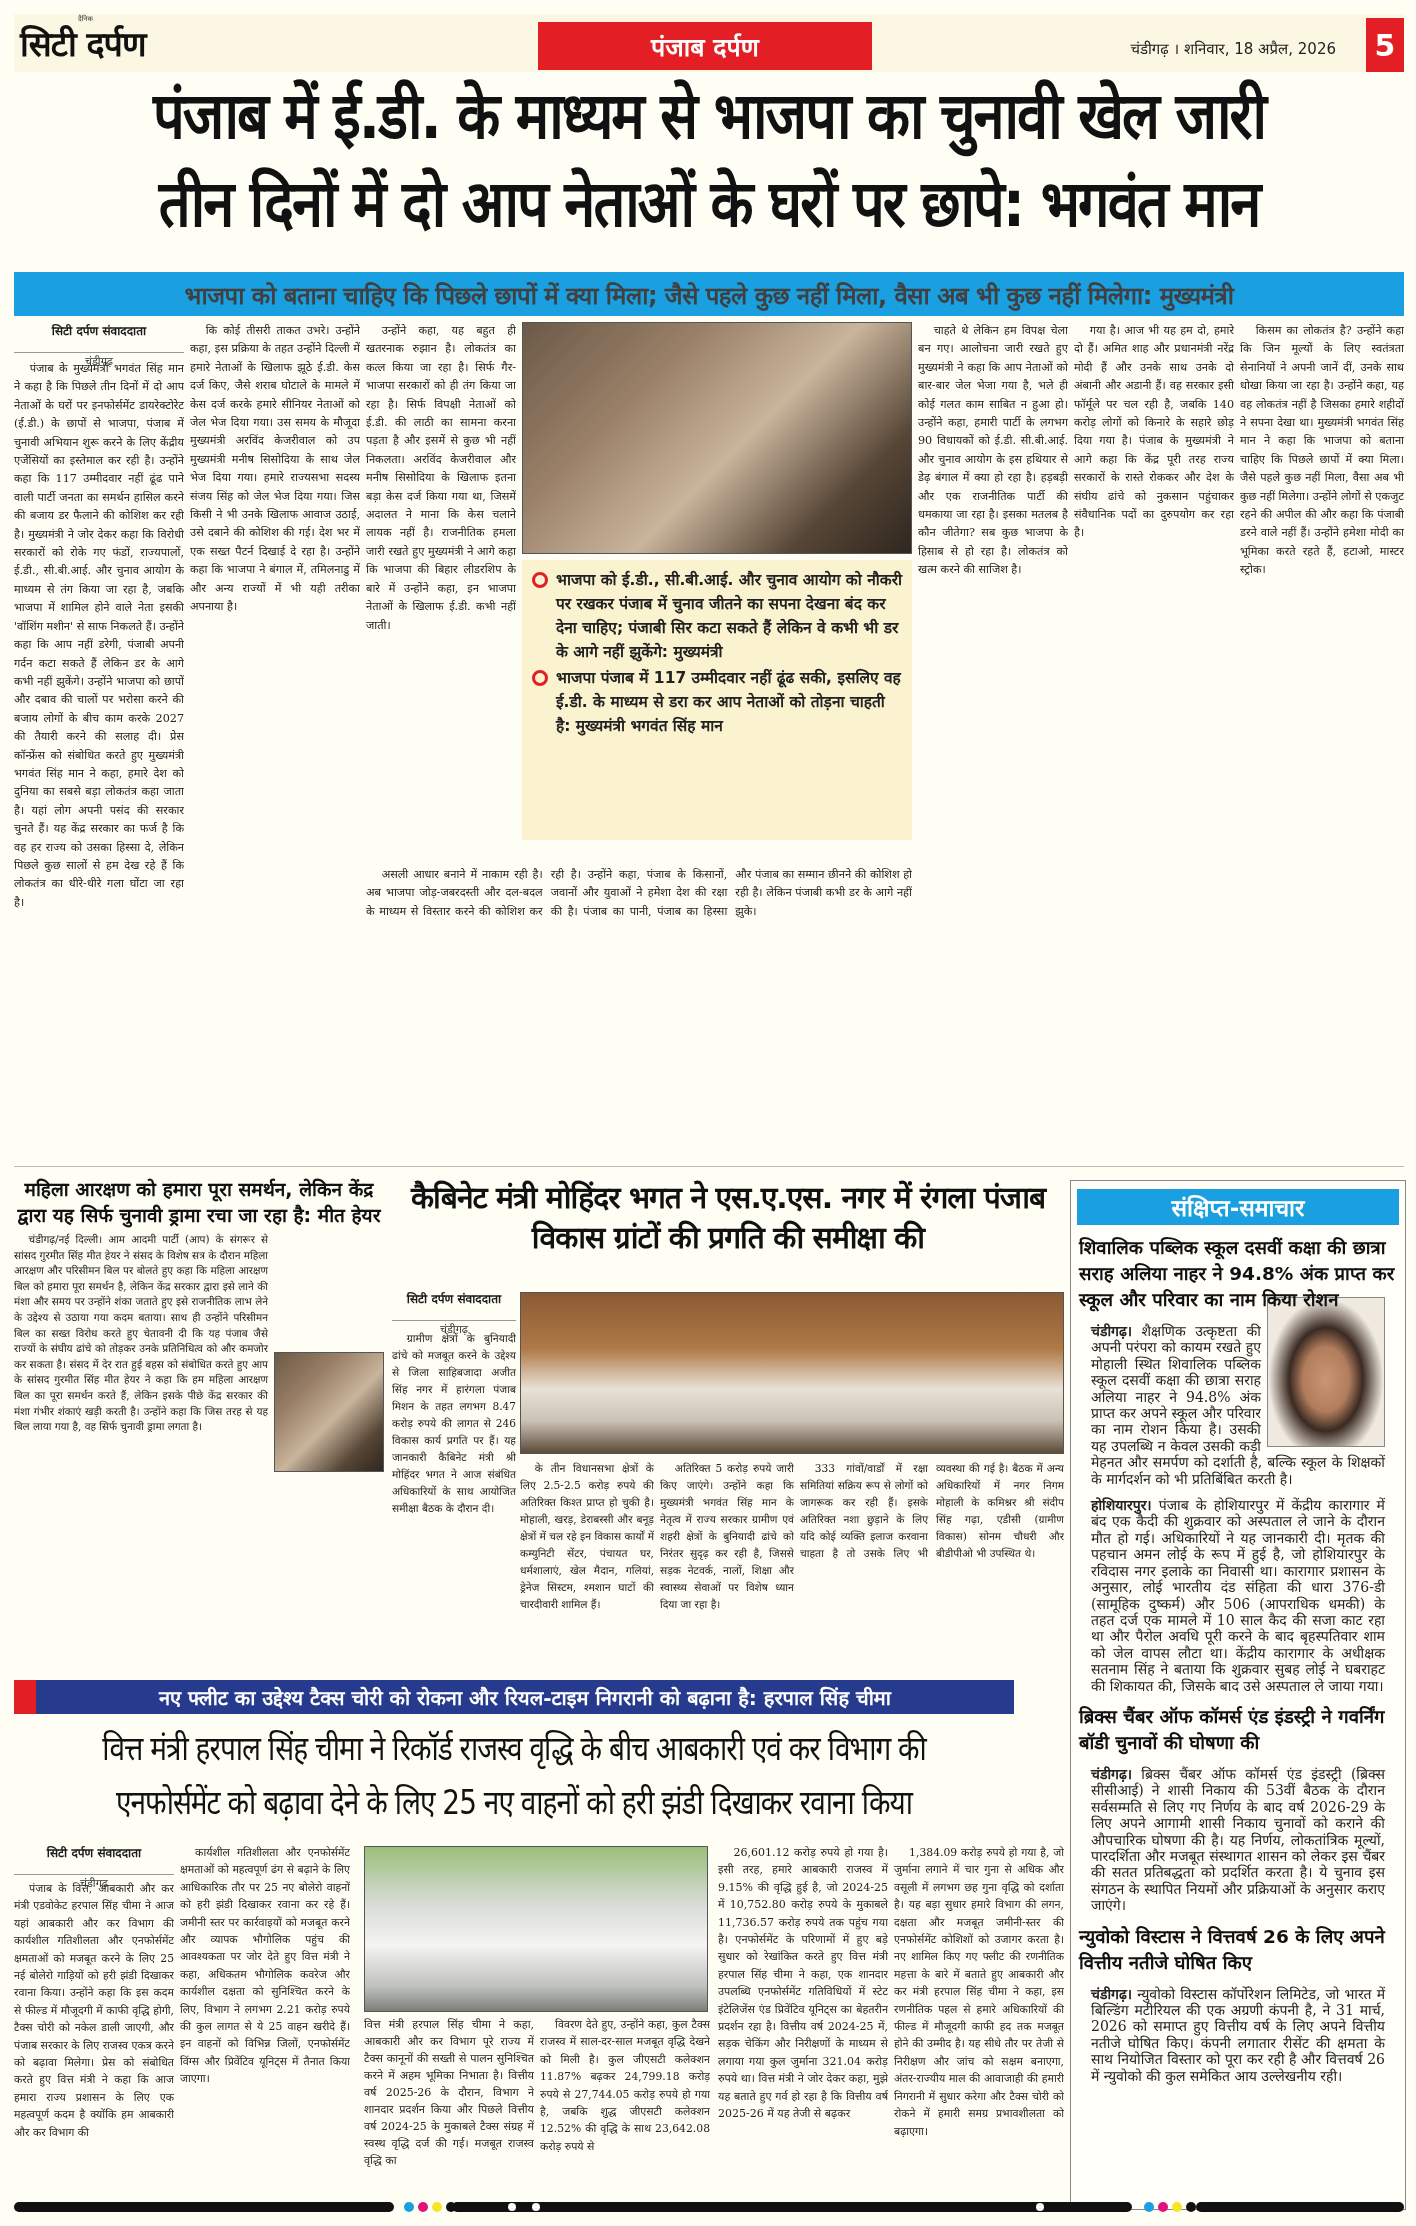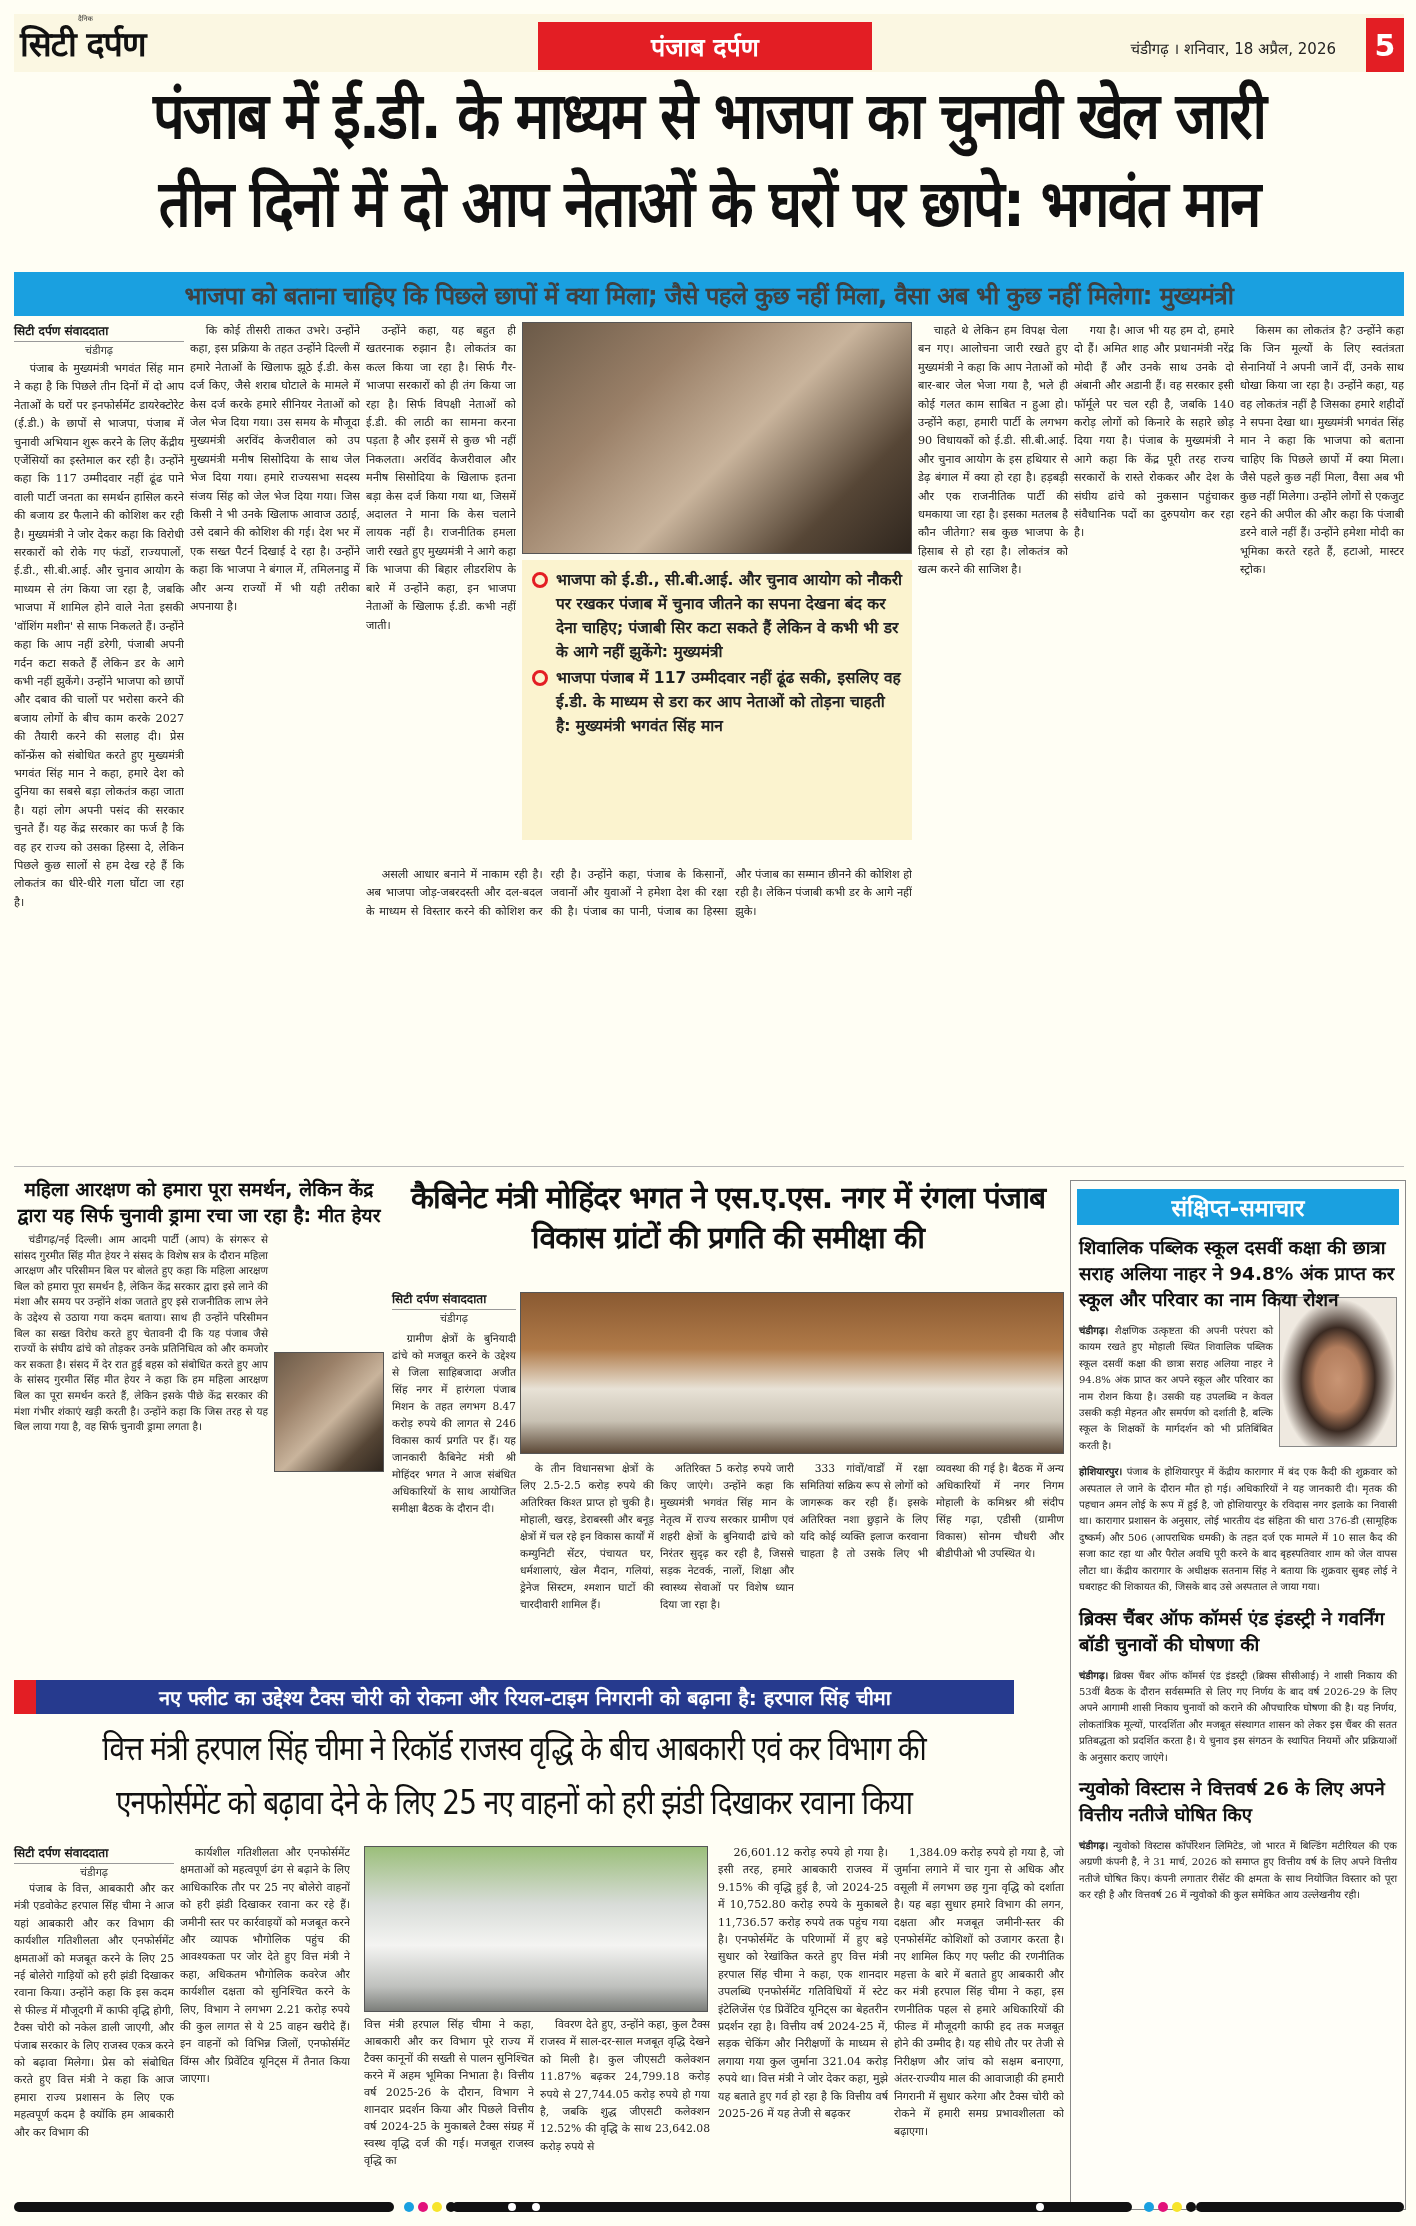--- a/index.html
+++ b/index.html
@@ -7,34 +7,34 @@
   .abs{position:absolute}
   .masthead{left:14px;top:14px;width:1390px;height:58px;background:#fbf7e2}
   .logo{left:20px;top:20px;font-family:"DejaVu Sans",sans-serif;font-weight:bold;font-size:34px;letter-spacing:-1px;color:#111}
   .section-flag{left:538px;top:22px;width:334px;height:48px;background:#e31e24;color:#fff;font-family:"DejaVu Sans",sans-serif;font-weight:bold;font-size:25px;display:flex;align-items:center;justify-content:center}
   .dateline{right:80px;top:38px;font-family:"DejaVu Sans",sans-serif;font-size:15px;color:#222}
   .page-num{left:1366px;top:18px;width:38px;height:54px;background:#e31e24;color:#fff;font-family:"DejaVu Sans",sans-serif;font-weight:bold;font-size:30px;display:flex;align-items:center;justify-content:center}
   .main-head{left:14px;width:1390px;text-align:center;font-family:"DejaVu Sans",sans-serif;font-weight:bold;font-size:56px;line-height:70px;letter-spacing:-2px;color:#111;transform:scaleY(1.15);transform-origin:top}
   .blue-strip{left:14px;top:272px;width:1390px;height:44px;background:#1aa0e0;color:#404040;font-family:"DejaVu Sans",sans-serif;font-weight:bold;font-size:24px;display:flex;align-items:center;justify-content:center;letter-spacing:-0.5px}
   .col{font-size:11.2px;line-height:18.4px;text-align:justify;color:#222;overflow:hidden}
   .col p{text-indent:1.4em}
-  .byline{font-family:"DejaVu Sans",sans-serif;font-weight:bold;font-size:12px;border-bottom:1px solid #999;padding-bottom:2px}
+  .byline{font-family:"DejaVu Sans",sans-serif;font-weight:bold;font-size:12px;text-align:center;border-bottom:1px solid #999;padding-bottom:13px}
   .dateline-small{text-align:center;font-size:11px;color:#333}
   .photo{background:linear-gradient(135deg,#6b5a48 0%,#9a8068 30%,#c9b49c 55%,#564636 80%,#2f261e 100%);border:1px solid #555}
   .photo.meeting{background:linear-gradient(180deg,#8a5a32 0%,#b07a48 35%,#e8e2d6 60%,#c9c2b4 80%,#5d4a38 100%)}
   .photo.cars{background:linear-gradient(180deg,#9bbf7a 0%,#d8dcd8 35%,#f4f4f2 60%,#bfc1be 85%,#7c7e7a 100%)}
   .photo.girl{background:radial-gradient(ellipse at 50% 55%,#c99574 0%,#b27d5d 28%,#3a2a22 45%,#efe9e0 70%);border:1px solid #888}
   .bullet-box{left:522px;top:560px;width:390px;height:280px;background:#fbf3cf}
   .bullet{display:flex;gap:8px;font-family:"DejaVu Sans",sans-serif;font-weight:bold;font-size:15.5px;line-height:24px;color:#222;margin-bottom:2px}
   .ring{flex:0 0 16px;width:16px;height:16px;border:3px solid #e31e24;border-radius:50%;margin-top:4px}
   .sub-head{font-family:"DejaVu Sans",sans-serif;font-weight:bold;color:#111;text-align:center}
   .brief-box{left:1070px;top:1180px;width:336px;height:1030px;border:1px solid #888;background:#fffef8}
   .brief-title{margin:8px 6px 6px;height:36px;background:#1aa0e0;color:#fff;font-family:"DejaVu Sans",sans-serif;font-weight:bold;font-size:23px;display:flex;align-items:center;justify-content:center}
   .brief-h{font-family:"DejaVu Sans",sans-serif;font-weight:bold;font-size:18.5px;line-height:26px;margin:10px 8px;color:#111}
-  .brief-p{font-size:10px;line-height:16.4px;margin:2px 8px 10px;text-align:justify;color:#222}
+  .brief-p{font-size:14px;line-height:16.4px;margin:2px 20px 10px;text-align:justify;color:#222}
   .brief-p b{font-weight:bold}
   .navy-strip{left:14px;top:1680px;width:1000px;height:34px;background:#263a8e;color:#fff;font-family:"DejaVu Sans",sans-serif;font-weight:bold;font-size:20px;display:flex;align-items:center;justify-content:center;border-left:22px solid #e31e24}
   .caption{font-size:11px;line-height:17px;text-align:justify;color:#222}
   .reg-bar{height:10px;background:#111;border-radius:5px}
   .dot{width:10px;height:10px;border-radius:50%;display:inline-block}
   .hole{position:absolute;top:1px;width:8px;height:8px;border-radius:50%;background:#fff}
   .rule{background:#bbb}
 </style>
 </head>
 <body>

